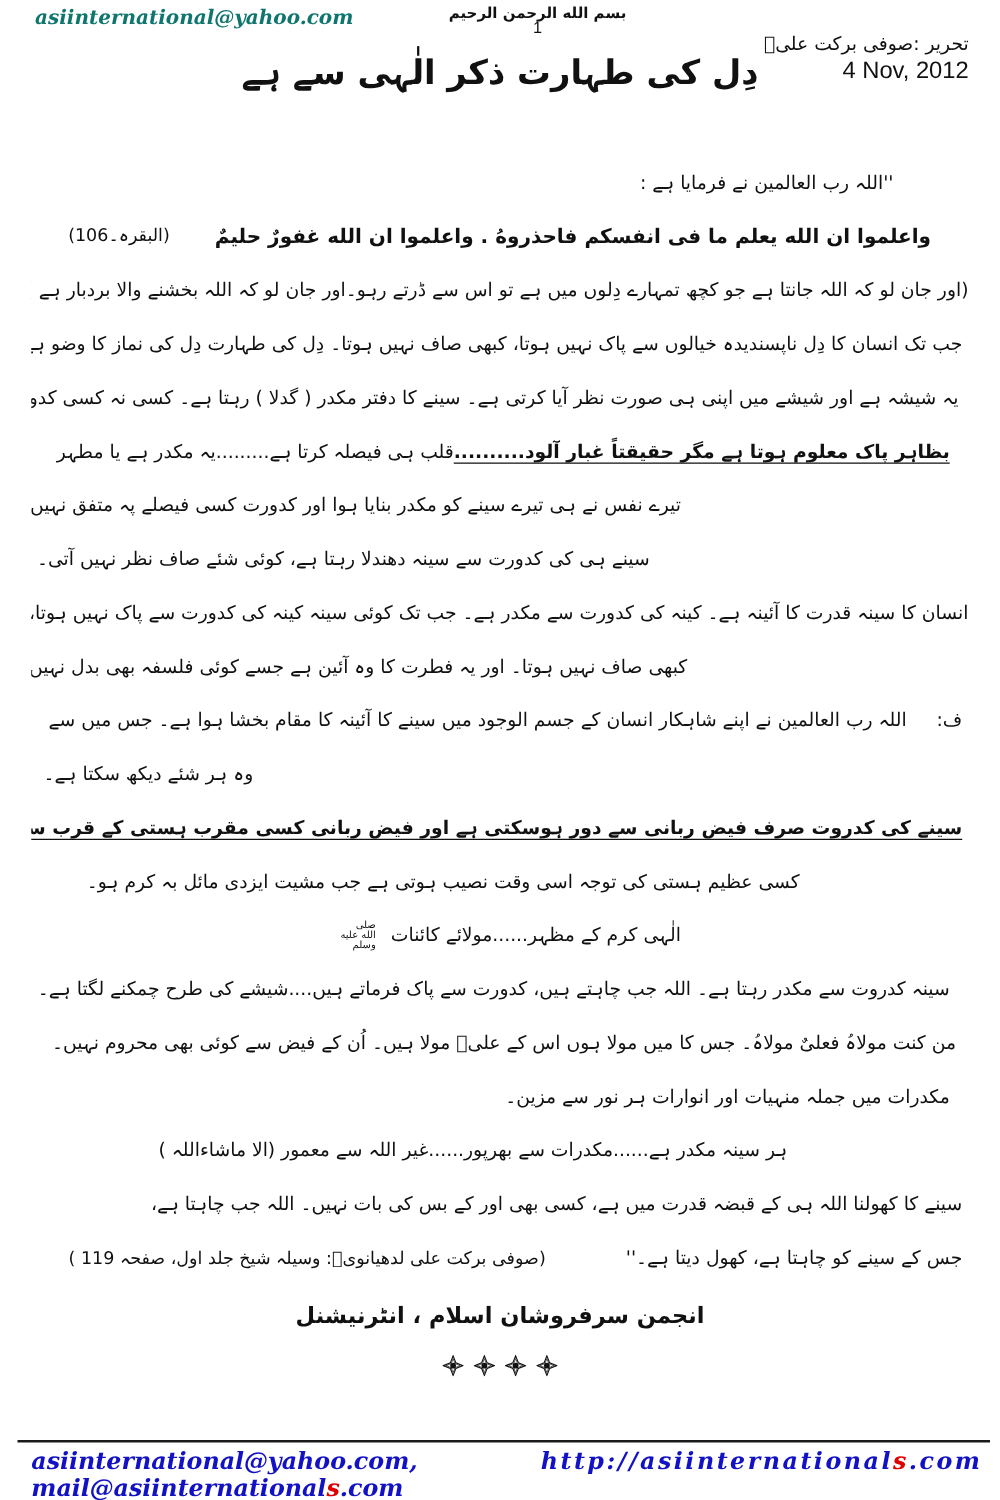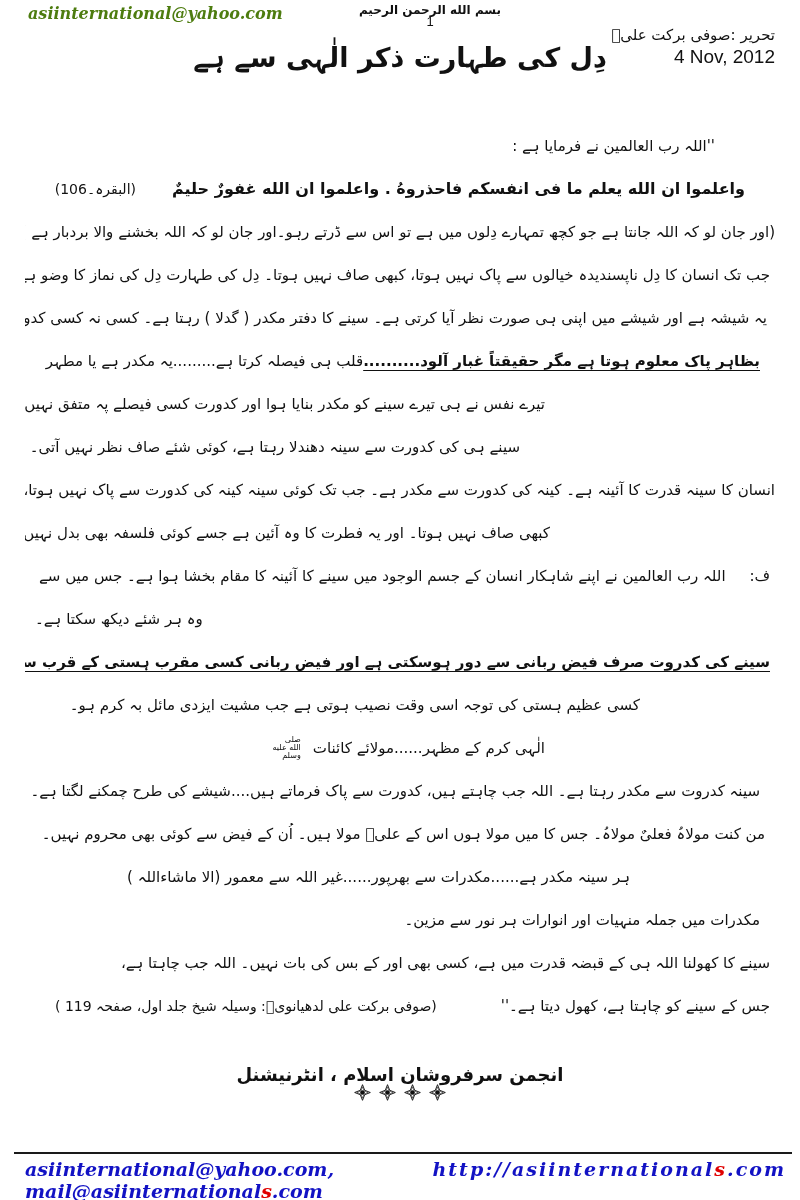--- a/index.html
+++ b/index.html
@@ -1,20 +1,20 @@
 <!DOCTYPE html>
 <html><head>
 <meta charset="utf-8">
 <style>
   html,body{margin:0;padding:0;background:#888;}
   .page{position:relative;width:800px;height:1200px;background:#ffffff;margin:0 auto;overflow:hidden;
         font-family:"DejaVu Sans",sans-serif;color:#111;}
   
   .hdr-email{position:absolute;left:28px;top:4px;font-family:"DejaVu Serif",serif;
-             font-style:italic;font-weight:bold;font-size:16px;color:#4d7c0f;cursor:pointer;}
+             font-style:italic;font-weight:bold;font-size:16px;color:#0f766e;cursor:pointer;}
   .bismillah-wrap{position:absolute;left:300px;top:3px;width:260px;text-align:center;}
   .bismillah{font-size:12px;font-weight:bold;}
   .pageno{font-family:"Liberation Sans",sans-serif;font-size:13px;margin-top:-3px;}
   .byline-wrap{position:absolute;right:25px;top:26px;text-align:right;}
   .byline{font-size:15px;}
   .date{font-family:"Liberation Sans",sans-serif;font-size:19px;margin-top:2px;}
   .title{position:absolute;top:42px;left:0;width:100%;text-align:center;margin:0;
          font-size:27px;font-weight:bold;}
   
   .docbody{position:absolute;top:124px;left:25px;right:25px;overflow:hidden;}
@@ -23,21 +23,21 @@
   .ln.end{justify-content:flex-end;}
   .ln.split{justify-content:space-between;}
   .em{font-weight:bold;text-decoration:underline;text-underline-offset:4px;}
   .verse{font-weight:bold;font-size:16px;margin-left:36px;}
   .cite{font-size:14px;}
   .durood{display:inline-block;font-size:8px;line-height:8px;width:30px;white-space:normal;
           vertical-align:middle;margin-right:12px;}
   
   .stars{position:absolute;top:1082px;left:0;width:100%;text-align:center;}
   .stars svg{margin:0 4px;vertical-align:middle;}
-  .org{position:absolute;top:1064px;left:0;width:100%;text-align:center;
+  .org{position:absolute;top:1042px;left:0;width:100%;text-align:center;
        font-size:18px;font-weight:bold;letter-spacing:1px;}
   
   .footer-rule{position:absolute;top:1152px;left:14px;right:8px;border-top:2px solid #1a1a1a;}
   .footer{position:absolute;top:1158px;left:25px;right:14px;display:flex;
           justify-content:space-between;font-family:"DejaVu Serif",serif;
           font-style:italic;font-weight:bold;font-size:19px;color:#1212c4;}
   .f-right{letter-spacing:2px;}
   .red{color:#e00000;}
 </style>
 </head>
@@ -107,25 +107,25 @@
       <div class="ln" dir="rtl" style="padding-right: 230px;">
         <span class="">الٰہی کرم کے مظہر......مولائے کائنات </span>
         <span class="durood">صلى الله عليه وسلم</span>
       </div>
       <div class="ln" dir="rtl" style="padding-right: 15px;">
         <span class="">سینہ کدروت سے مکدر رہتا ہے۔ اللہ جب چاہتے ہیں، کدورت سے پاک فرماتے ہیں....شیشے کی طرح چمکنے لگتا ہے۔</span>
       </div>
       <div class="ln" dir="rtl" style="padding-right: 10px;">
         <span class="">من کنت مولاہُ فعلیٌ مولاہُ۔ جس کا میں مولا ہوں اس کے علیؓ مولا ہیں۔ اُن کے فیض سے کوئی بھی محروم نہیں۔</span>
       </div>
+      <div class="ln" dir="rtl" style="padding-right: 15px;">
+        <span class="">مکدرات میں جملہ منہیات اور  انوارات ہر نور سے مزین۔</span>
+      </div>
       <div class="ln" dir="rtl" style="padding-right: 145px;">
         <span class="">ہر سینہ مکدر ہے......مکدرات سے بھرپور......غیر اللہ سے معمور (الا ماشاءاللہ )</span>
-      </div>
-      <div class="ln" dir="rtl" style="padding-right: 15px;">
-        <span class="">مکدرات میں جملہ منہیات اور  انوارات ہر نور سے مزین۔</span>
       </div>
       <div class="ln" dir="rtl" style="padding-right: 5px;">
         <span class="">سینے کا کھولنا اللہ ہی کے قبضہ قدرت میں ہے، کسی بھی اور کے بس کی بات نہیں۔ اللہ جب چاہتا ہے،</span>
       </div>
       <div class="ln split" dir="rtl" style="padding-right: 5px; padding-left: 30px;">
         <span><span class="">جس کے سینے کو چاہتا ہے،  کھول دیتا ہے۔''</span></span>
         <span><span class="cite">(صوفی برکت علی لدھیانویؒ: وسیلہ شیخ جلد اول، صفحہ 119 )</span></span>
       </div>
     </div>
 

